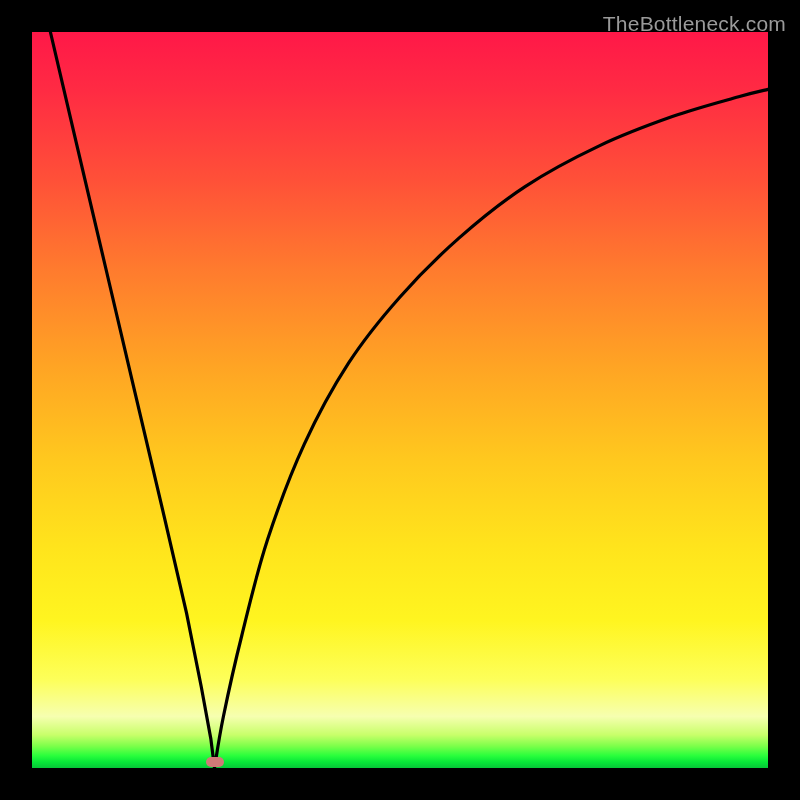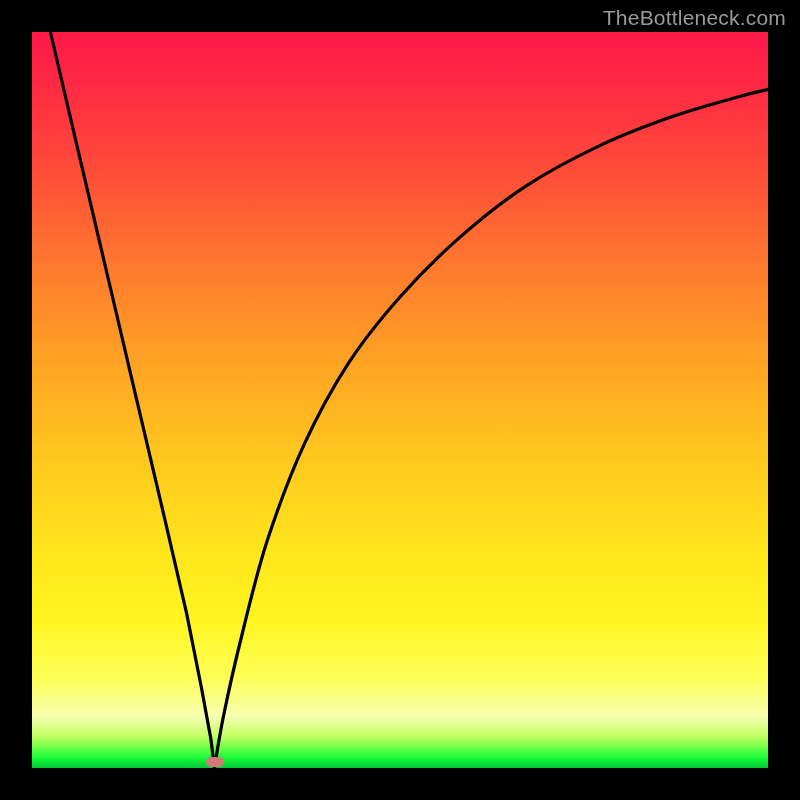--- a/index.html
+++ b/index.html
@@ -56,21 +56,21 @@
   .marker {
     position: absolute;
     width: 18px;
     height: 10px;
     border-radius: 5px;
     background: #cf7a77;
     transform: translate(-50%, -50%);
   }
   .watermark {
     position: absolute;
-    top: 6px;
+    top: 12px;
     right: 14px;
     color: #9a9a9a;
     font-size: 21px;
     letter-spacing: 0.2px;
     font-weight: 500;
   }
 </style>
 </head>
 <body>
 

